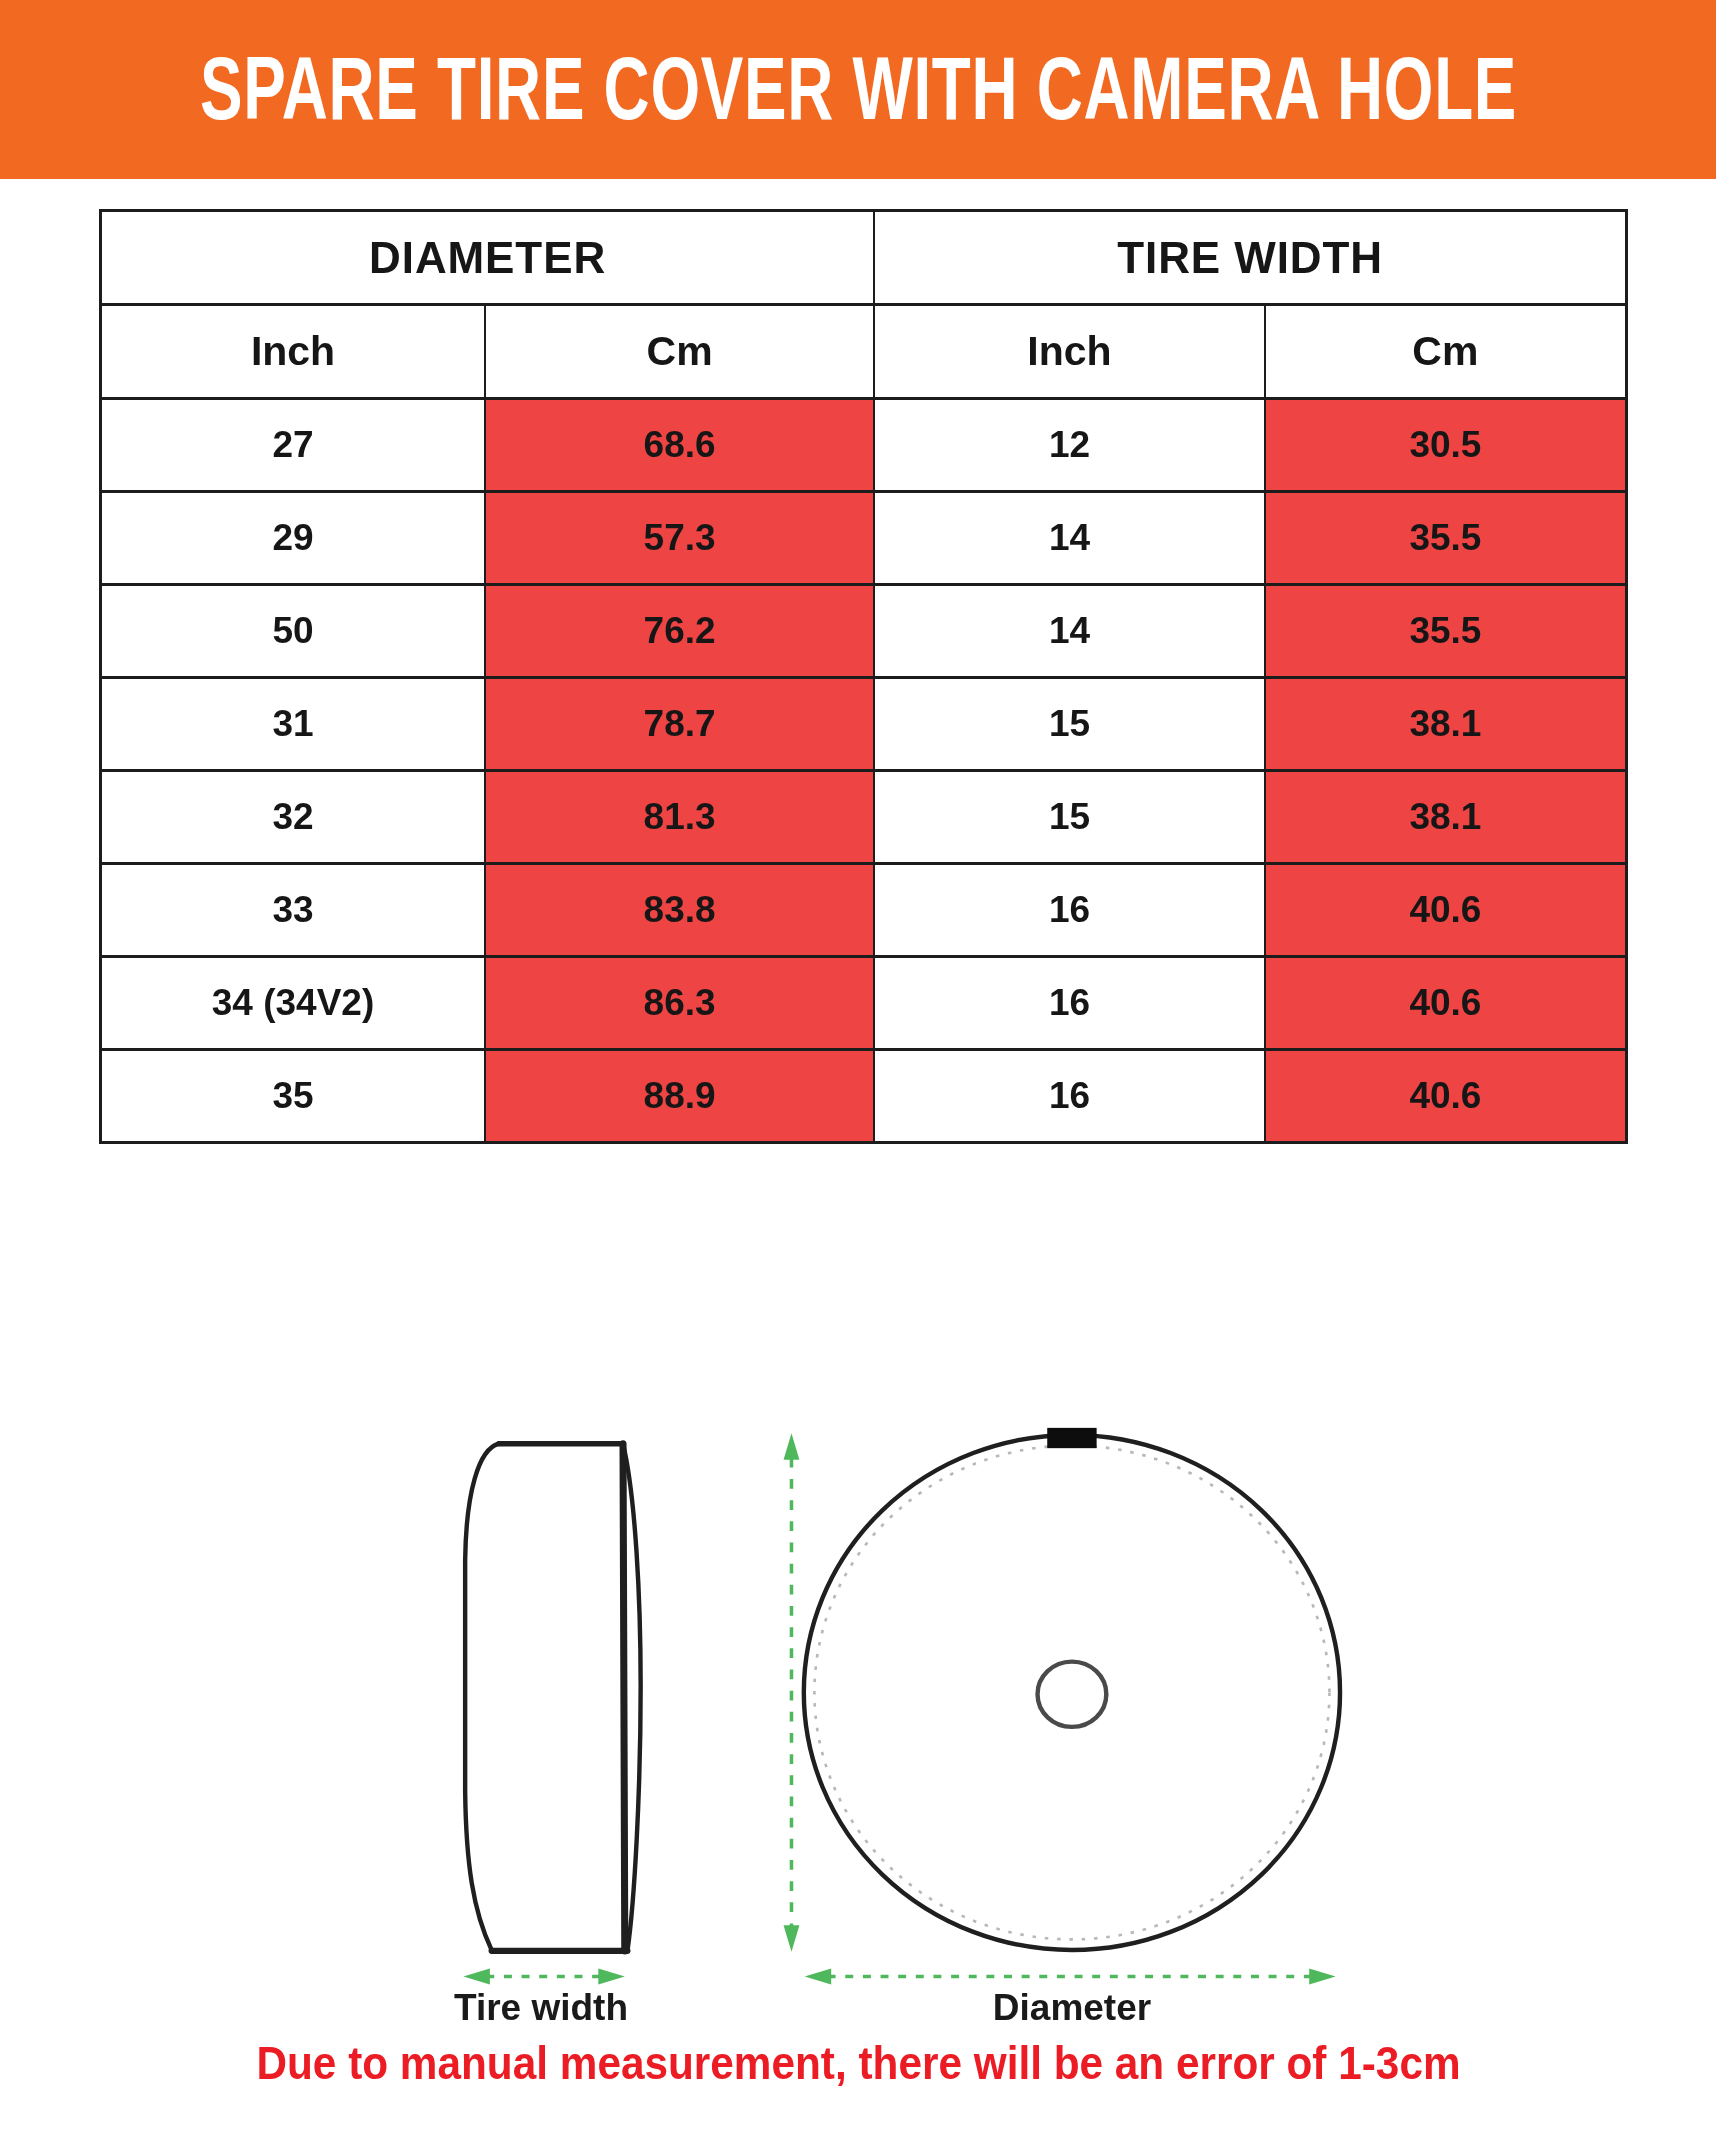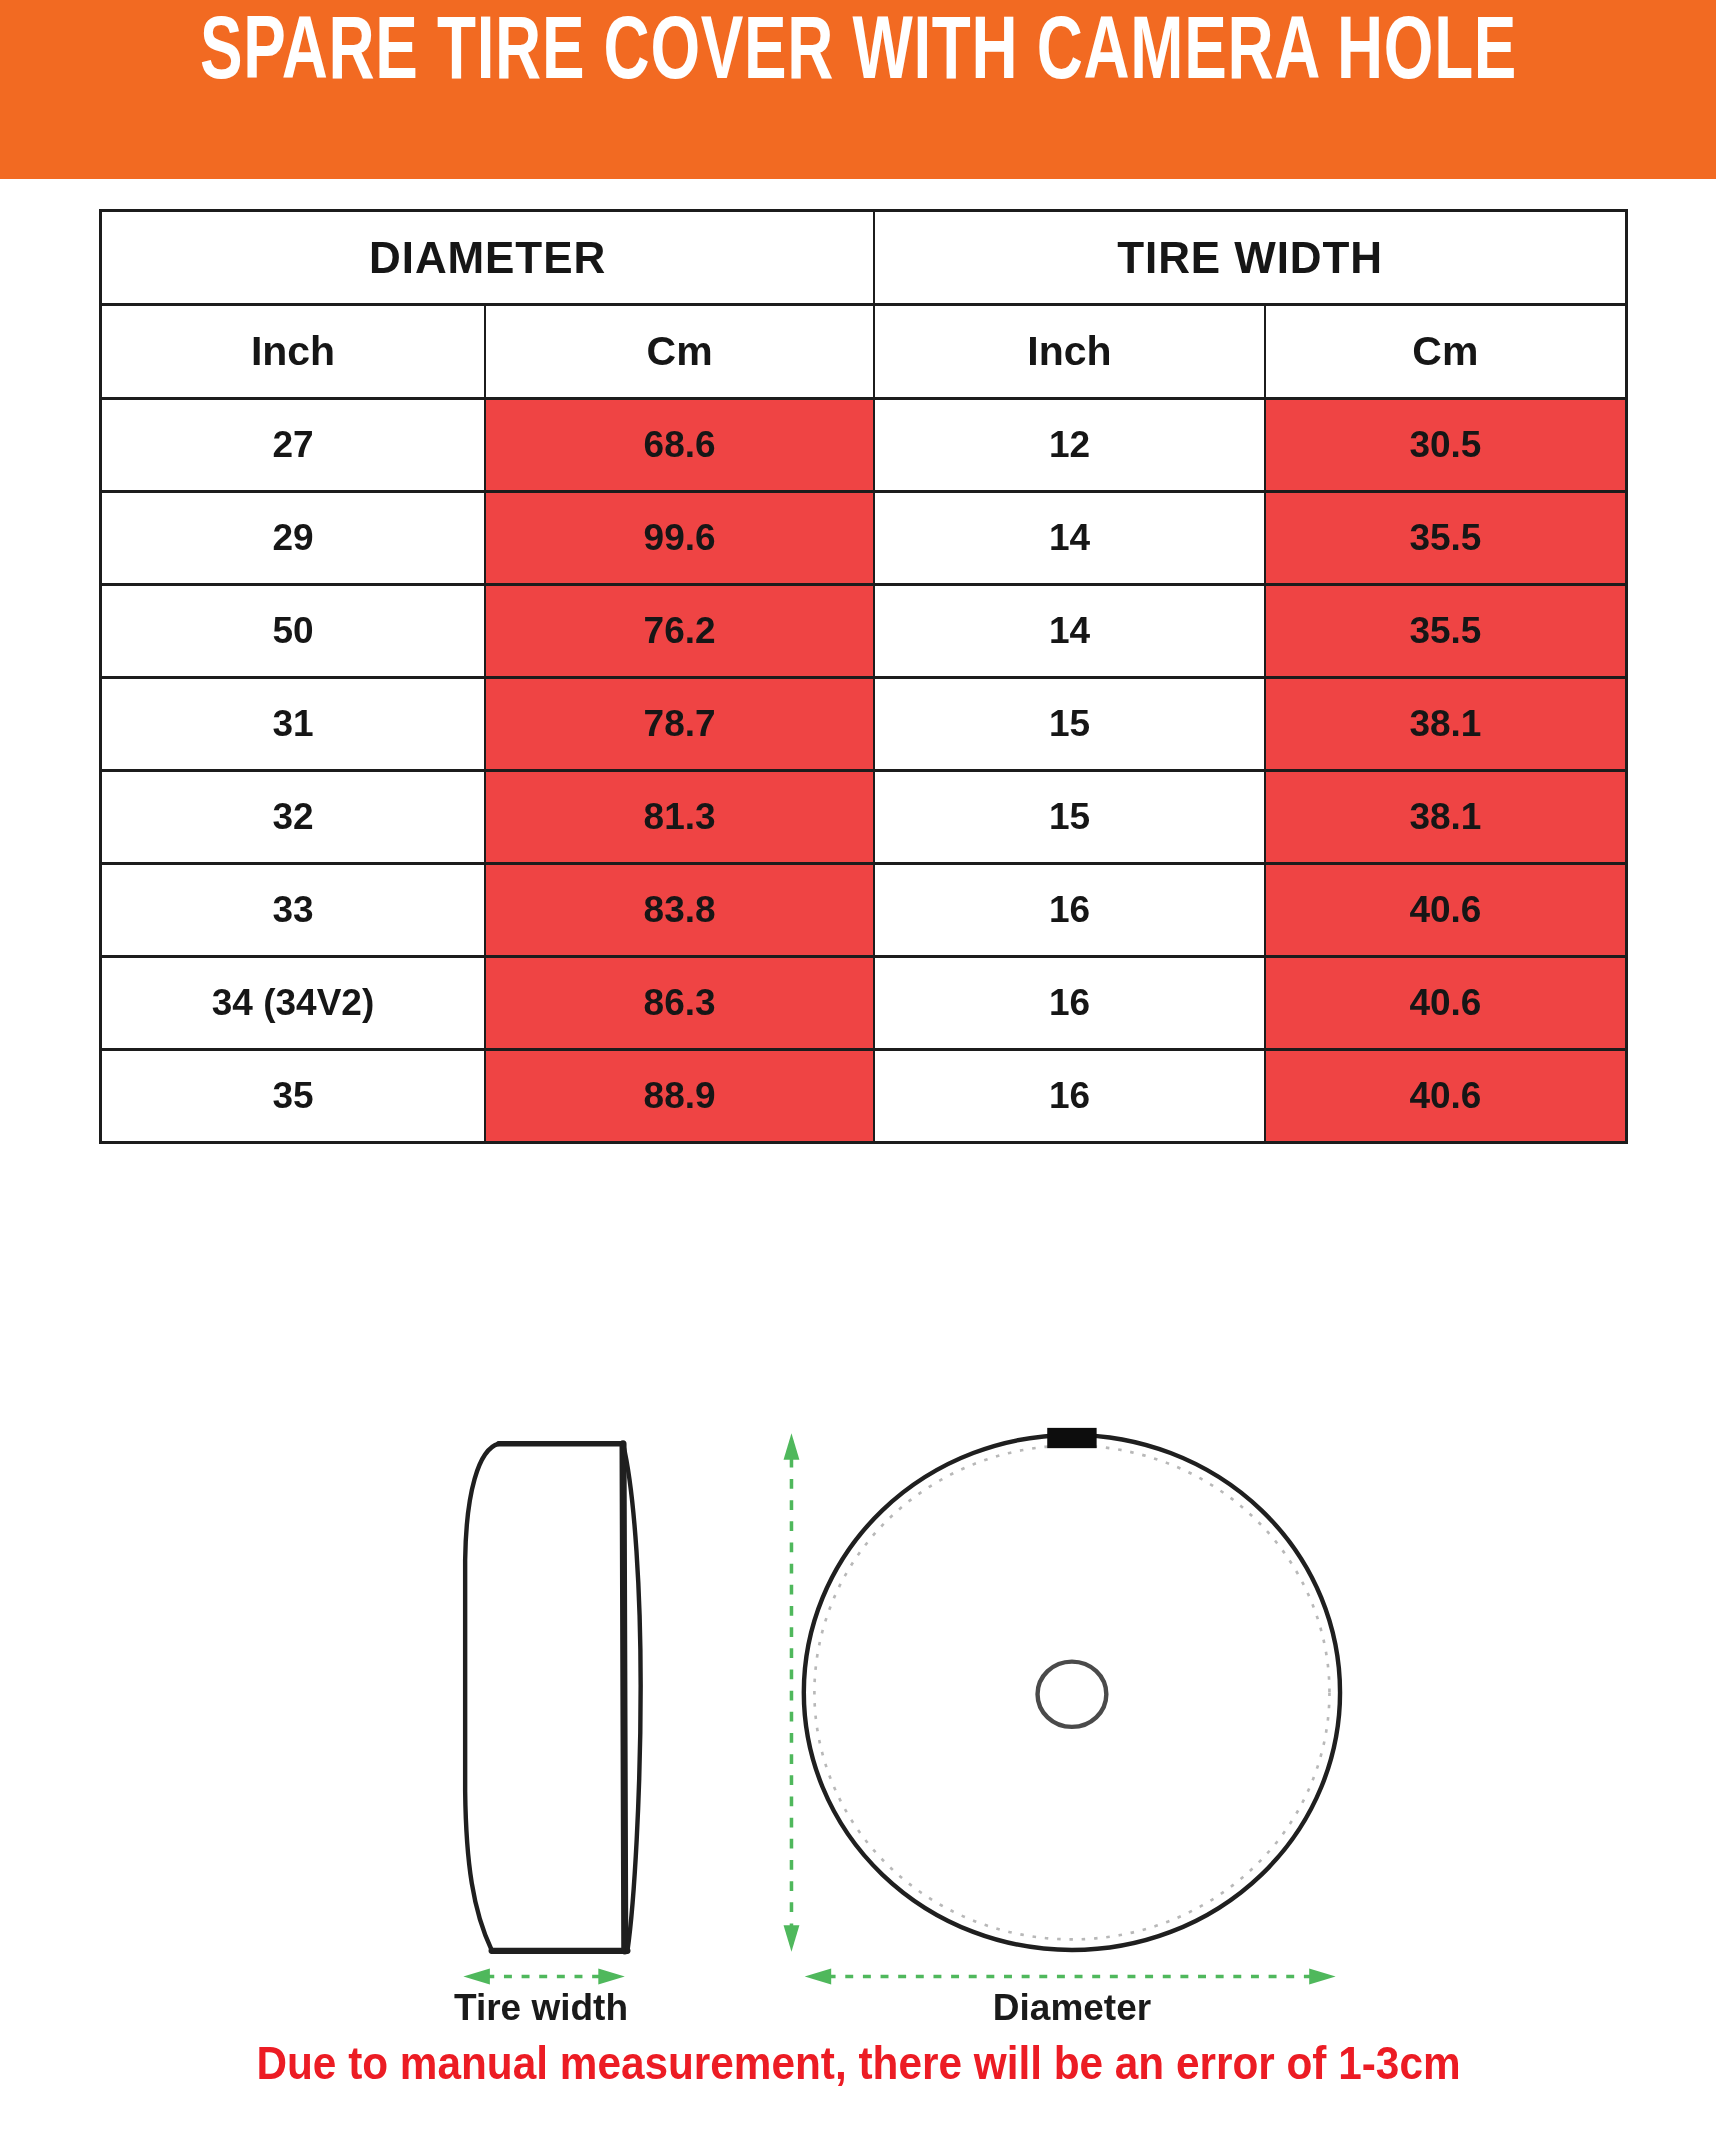--- a/index.html
+++ b/index.html
@@ -8,21 +8,21 @@
     width:1717px;height:2149px;
     background:#ffffff;
     font-family:"Liberation Sans",sans-serif;
     overflow:hidden;
   }
   
   .banner{
     position:absolute;top:0;left:0;
     width:1717px;height:179px;
     background:#F26A22;
-    display:flex;align-items:flex-start;justify-content:center;
+    display:flex;align-items:center;justify-content:center;
   }
   .banner-title{
     display:inline-block;
     color:#ffffff;
     font-size:84px;
     font-weight:800;
     letter-spacing:0.9px;
     white-space:nowrap;
     transform:scale(0.76,1.05);
     transform-origin:center center;
@@ -115,21 +115,21 @@
     </thead>
     <tbody>
       <tr>
         <td class="cell-white">27</td>
         <td class="cell-gray">68.6</td>
         <td class="cell-white">12</td>
         <td class="cell-gray">30.5</td>
       </tr>
       <tr>
         <td class="cell-white">29</td>
-        <td class="cell-gray">99.6</td>
+        <td class="cell-gray">57.3</td>
         <td class="cell-white">14</td>
         <td class="cell-gray">35.5</td>
       </tr>
       <tr>
         <td class="cell-white">50</td>
         <td class="cell-gray">76.2</td>
         <td class="cell-white">14</td>
         <td class="cell-gray">35.5</td>
       </tr>
       <tr>

